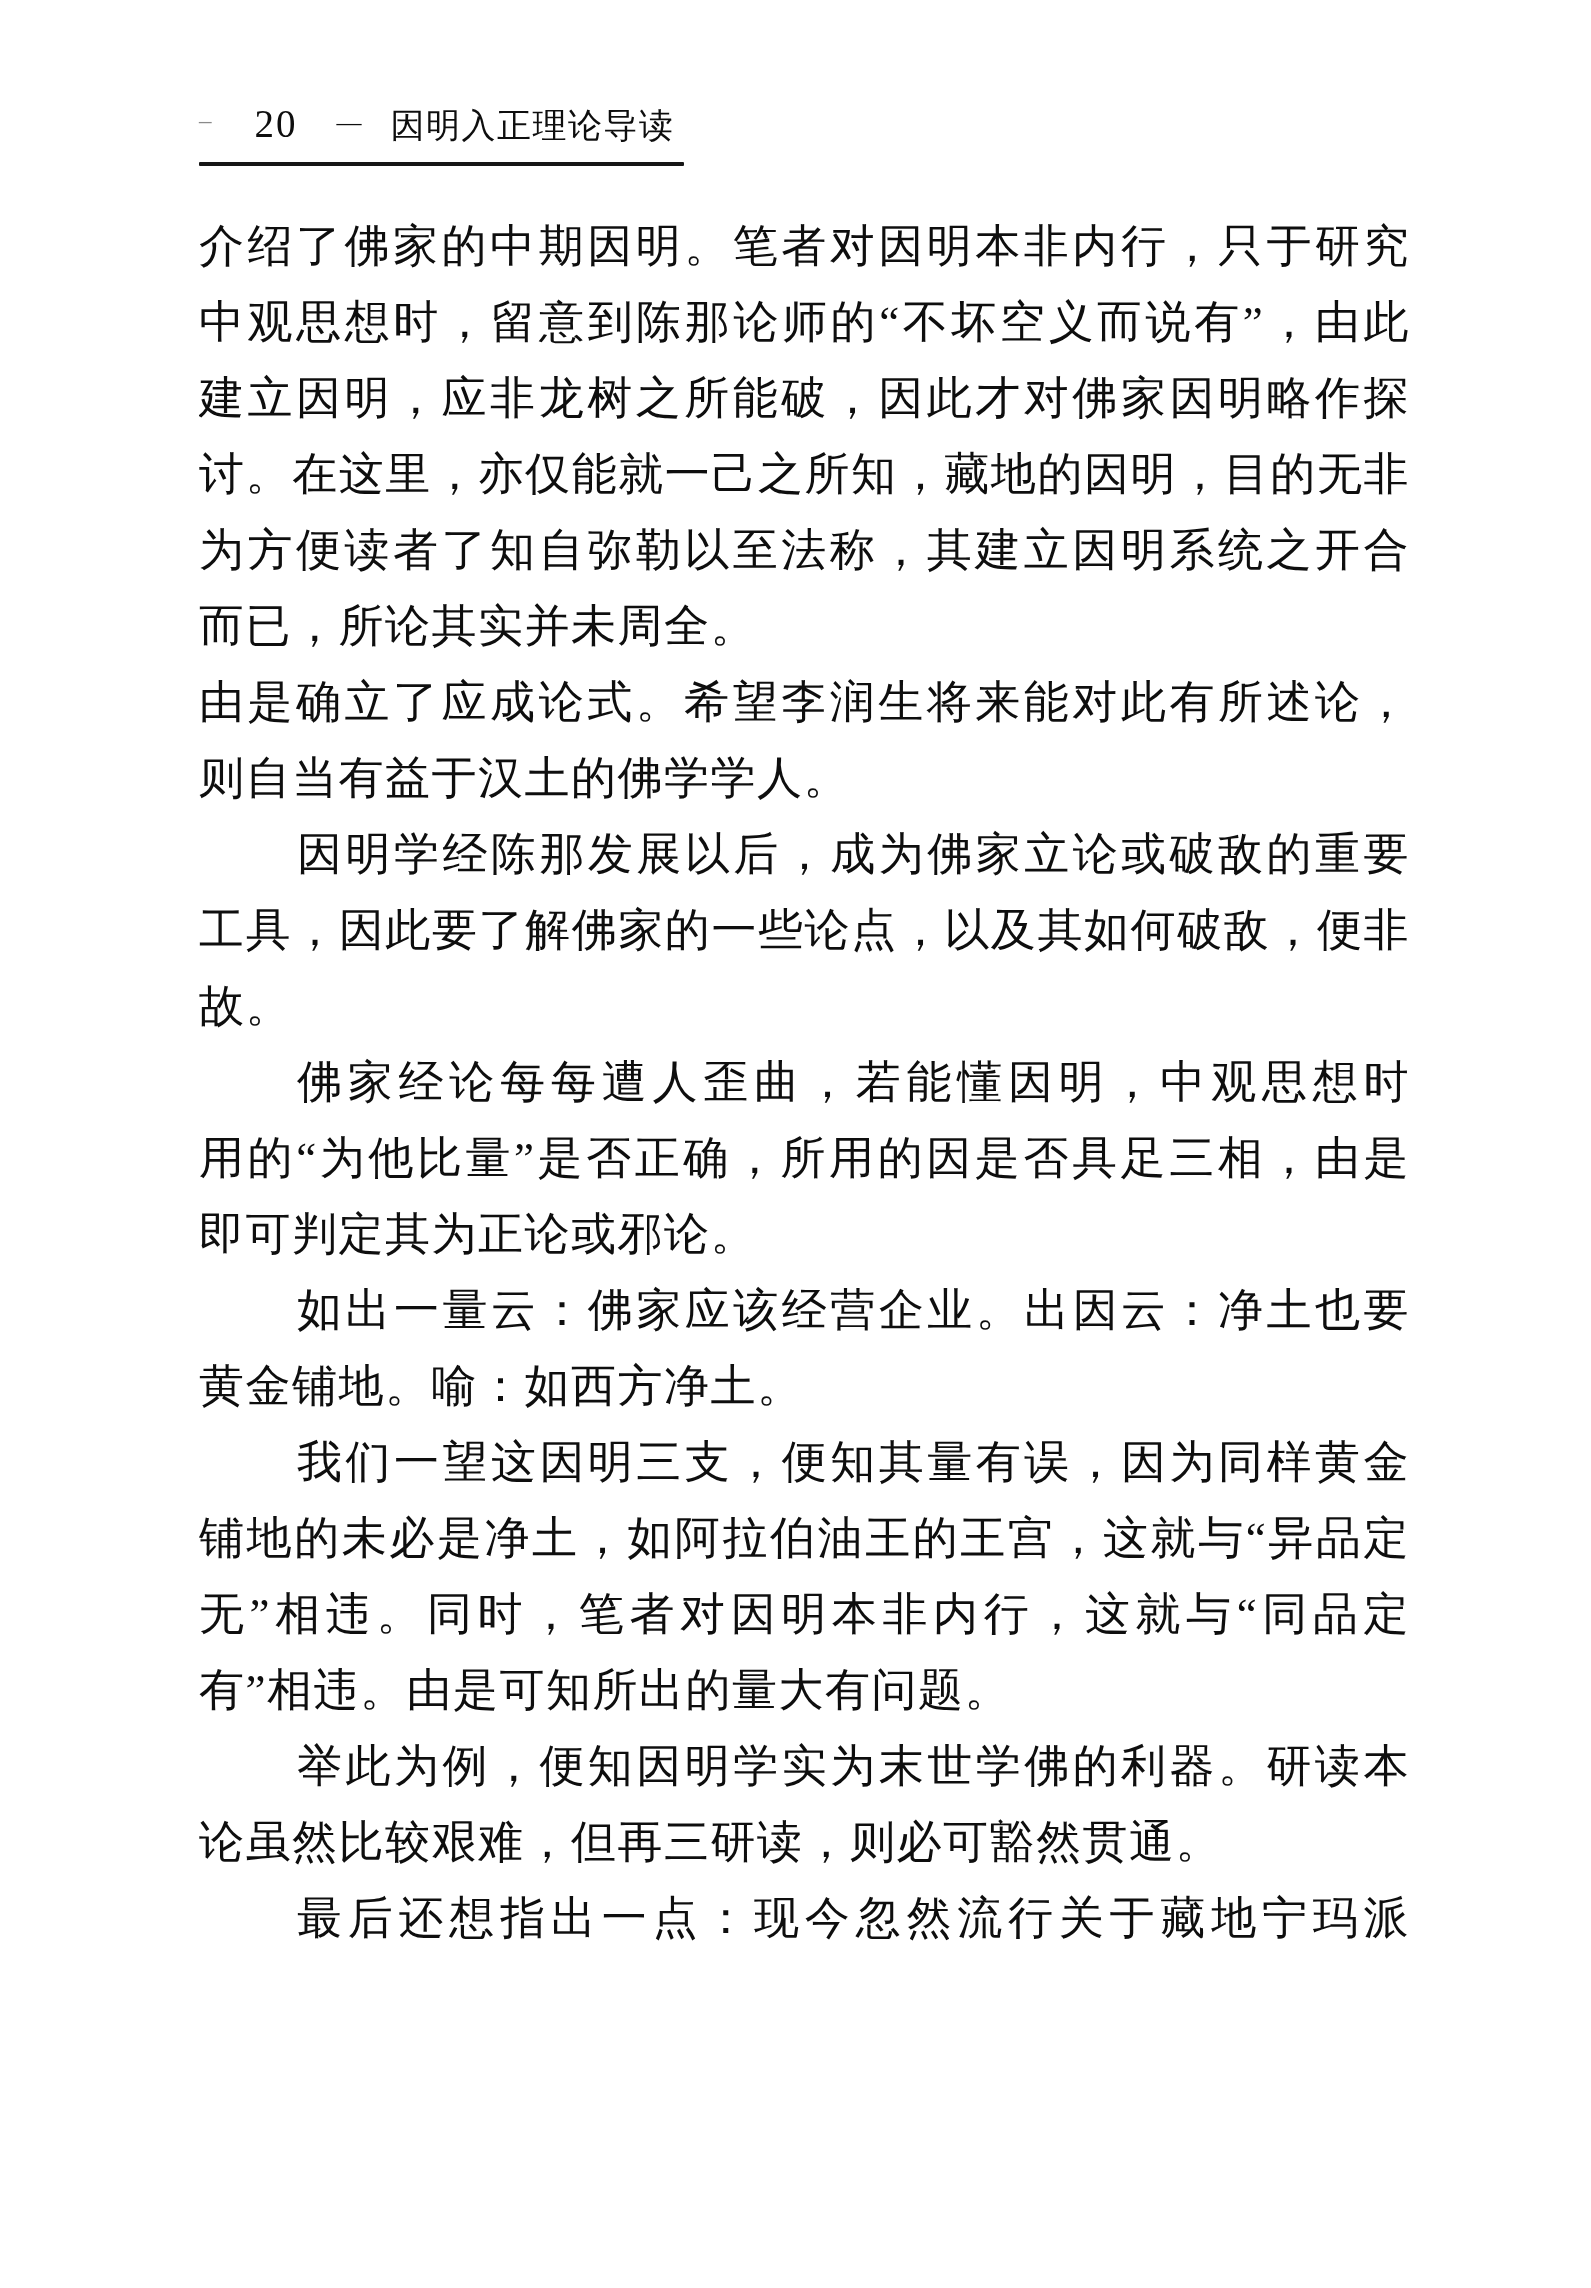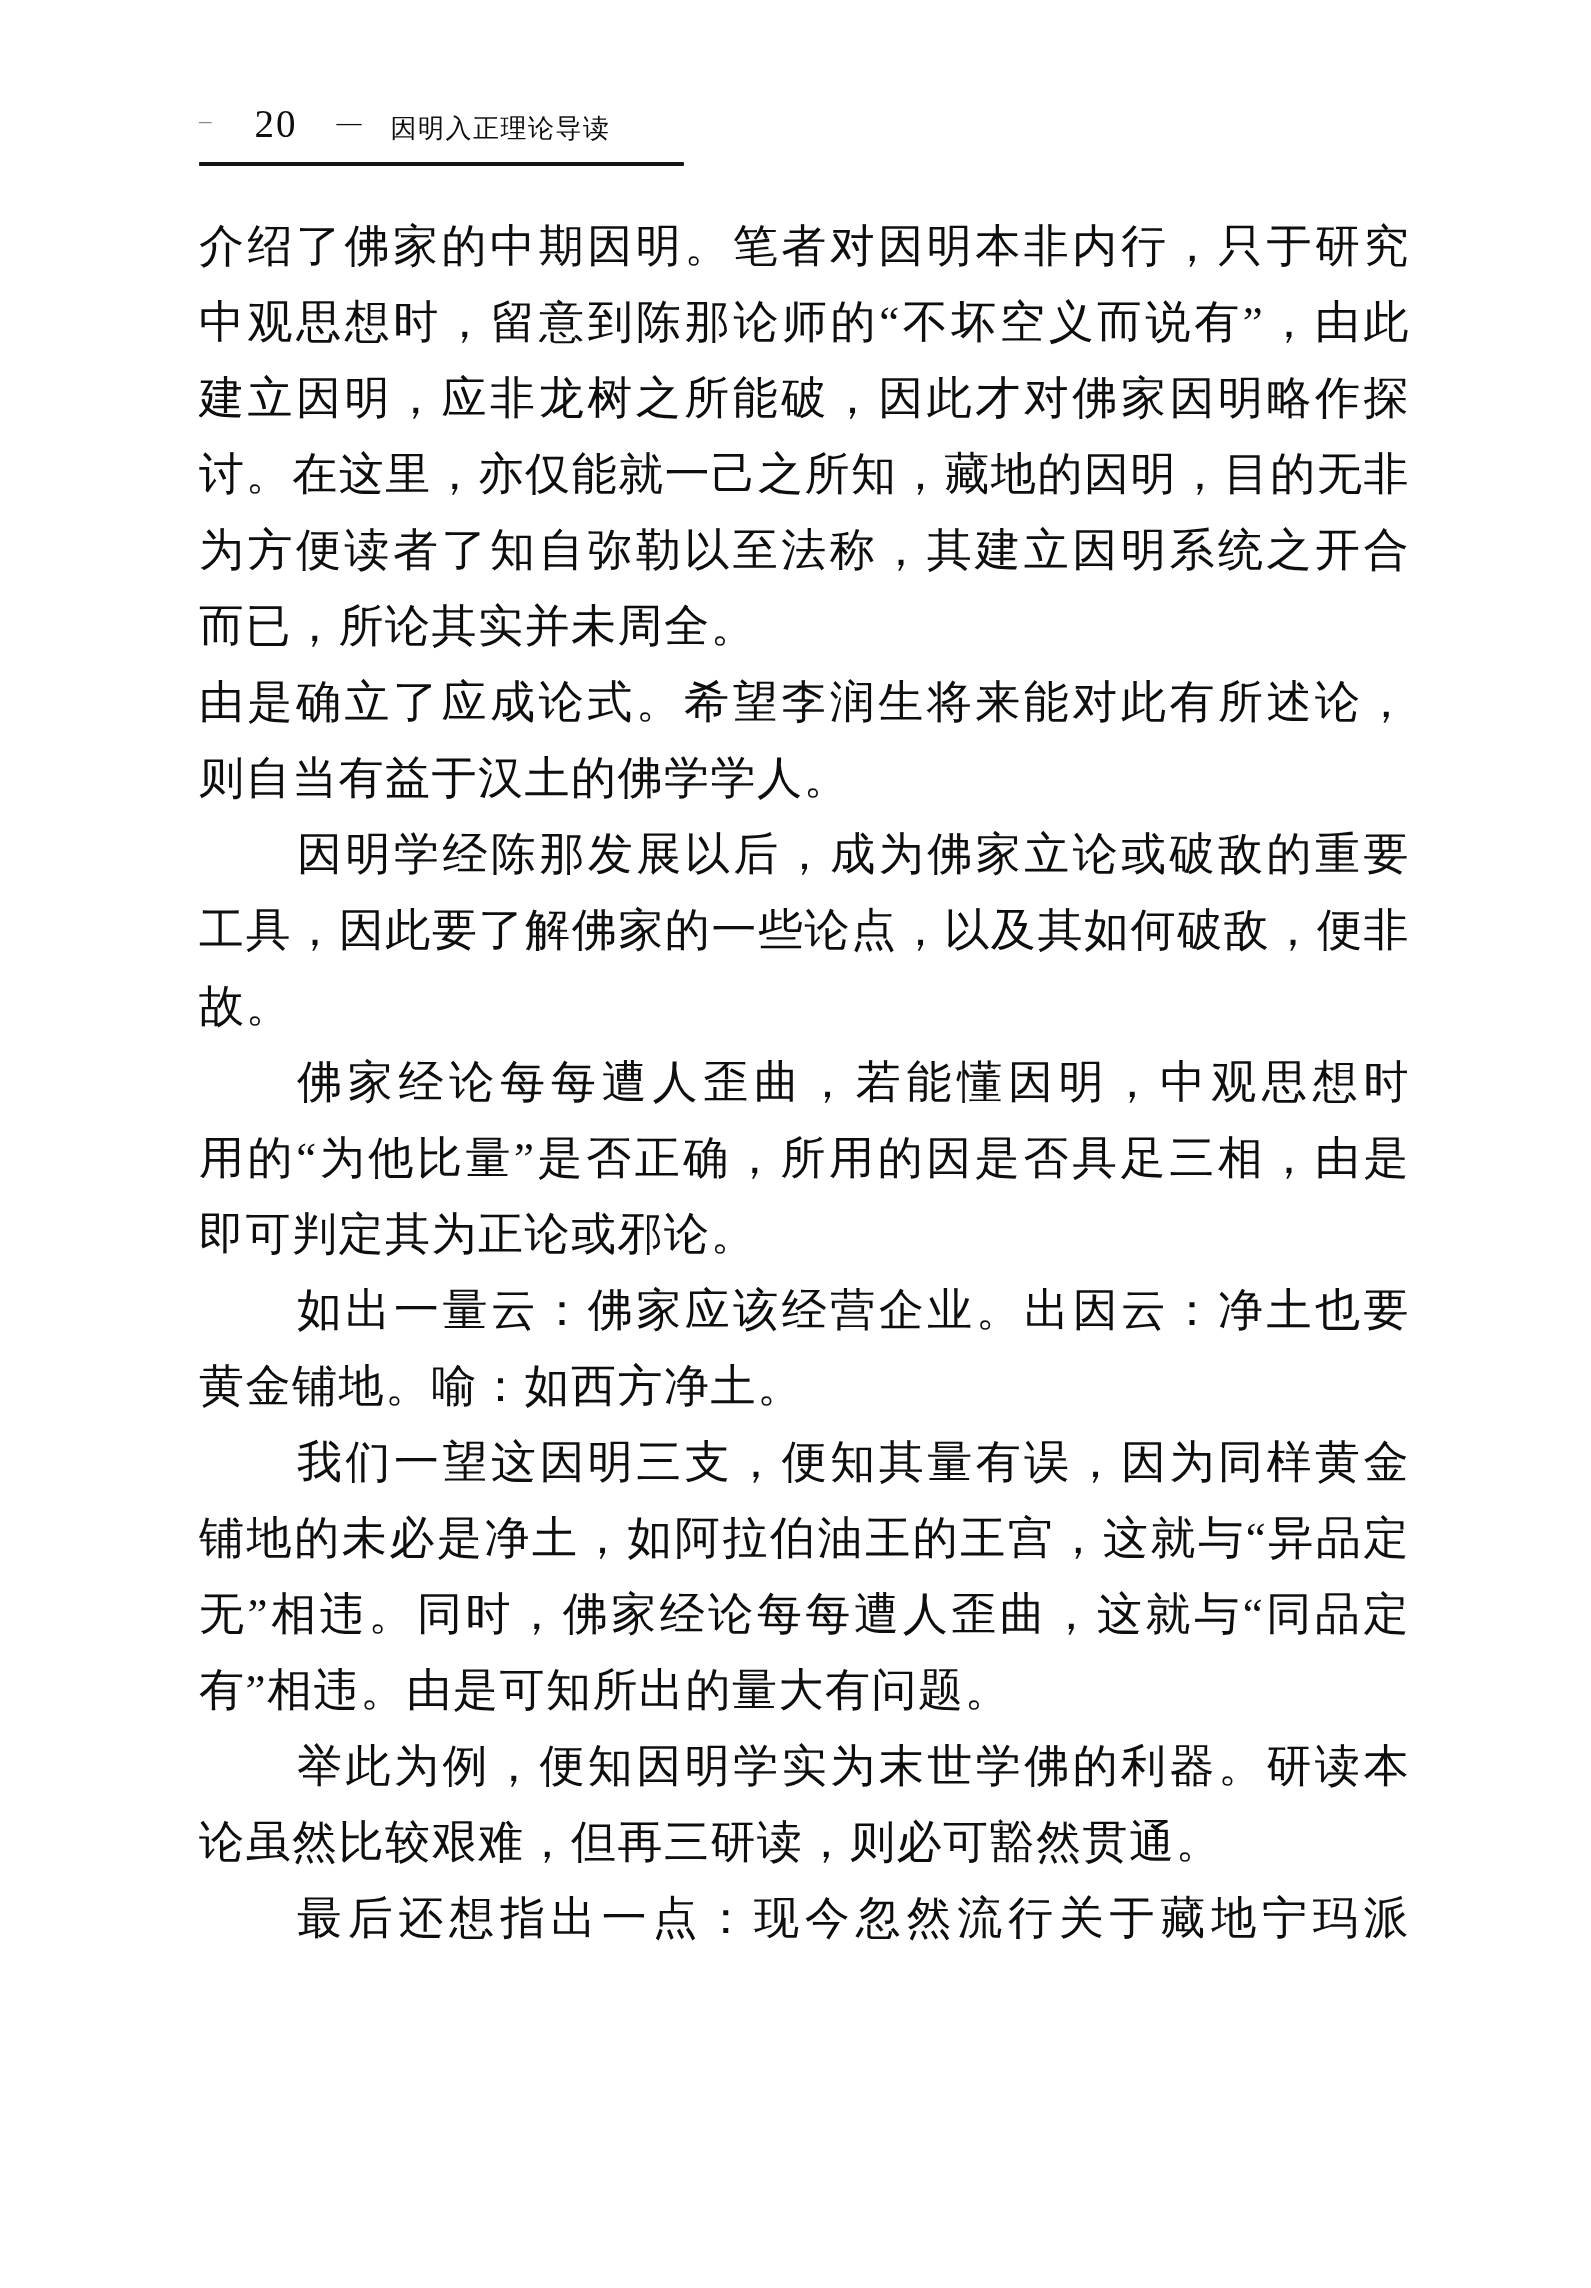--- a/index.html
+++ b/index.html
@@ -37,21 +37,21 @@
     font-size: 39px;
     letter-spacing: 2px;
     margin-left: 8px;
   }
   .head-separator {
     font-size: 25px;
     margin: 0 29px 0 39px;
     transform: translateY(-5.9px);
   }
   .head-title {
-    font-size: 26px;
+    font-size: 34px;
     letter-spacing: 1.5px;
   }
   .head-rule {
     position: absolute;
     left: 199px;
     top: 162px;
     width: 485px;
     height: 3.9px;
     background: #161616;
     border-radius: 1px;
@@ -105,21 +105,21 @@
     <div class="line indent">因明学经陈那发展以后，成为佛家立论或破敌的重要</div>
     <div class="line">工具，因此要了解佛家的一些论点，以及其如何破敌，便非</div>
     <div class="line end">故。</div>
     <div class="line indent">佛家经论每每遭人歪曲，若能懂因明，中观思想时</div>
     <div class="line">用的“为他比量”是否正确，所用的因是否具足三相，由是</div>
     <div class="line end">即可判定其为正论或邪论。</div>
     <div class="line indent">如出一量云：佛家应该经营企业。出因云：净土也要</div>
     <div class="line end">黄金铺地。喻：如西方净土。</div>
     <div class="line indent">我们一望这因明三支，便知其量有误，因为同样黄金</div>
     <div class="line">铺地的未必是净土，如阿拉伯油王的王宫，这就与“异品定</div>
-    <div class="line">无”相违。同时，佛家经论每每遭人歪曲，这就与“同品定</div>
+    <div class="line">无”相违。同时，笔者对因明本非内行，这就与“同品定</div>
     <div class="line end">有”相违。由是可知所出的量大有问题。</div>
     <div class="line indent">举此为例，便知因明学实为末世学佛的利器。研读本</div>
     <div class="line end">论虽然比较艰难，但再三研读，则必可豁然贯通。</div>
     <div class="line indent">最后还想指出一点：现今忽然流行关于藏地宁玛派</div>
   </div>
 
 </div>
 
 
 </body></html>

